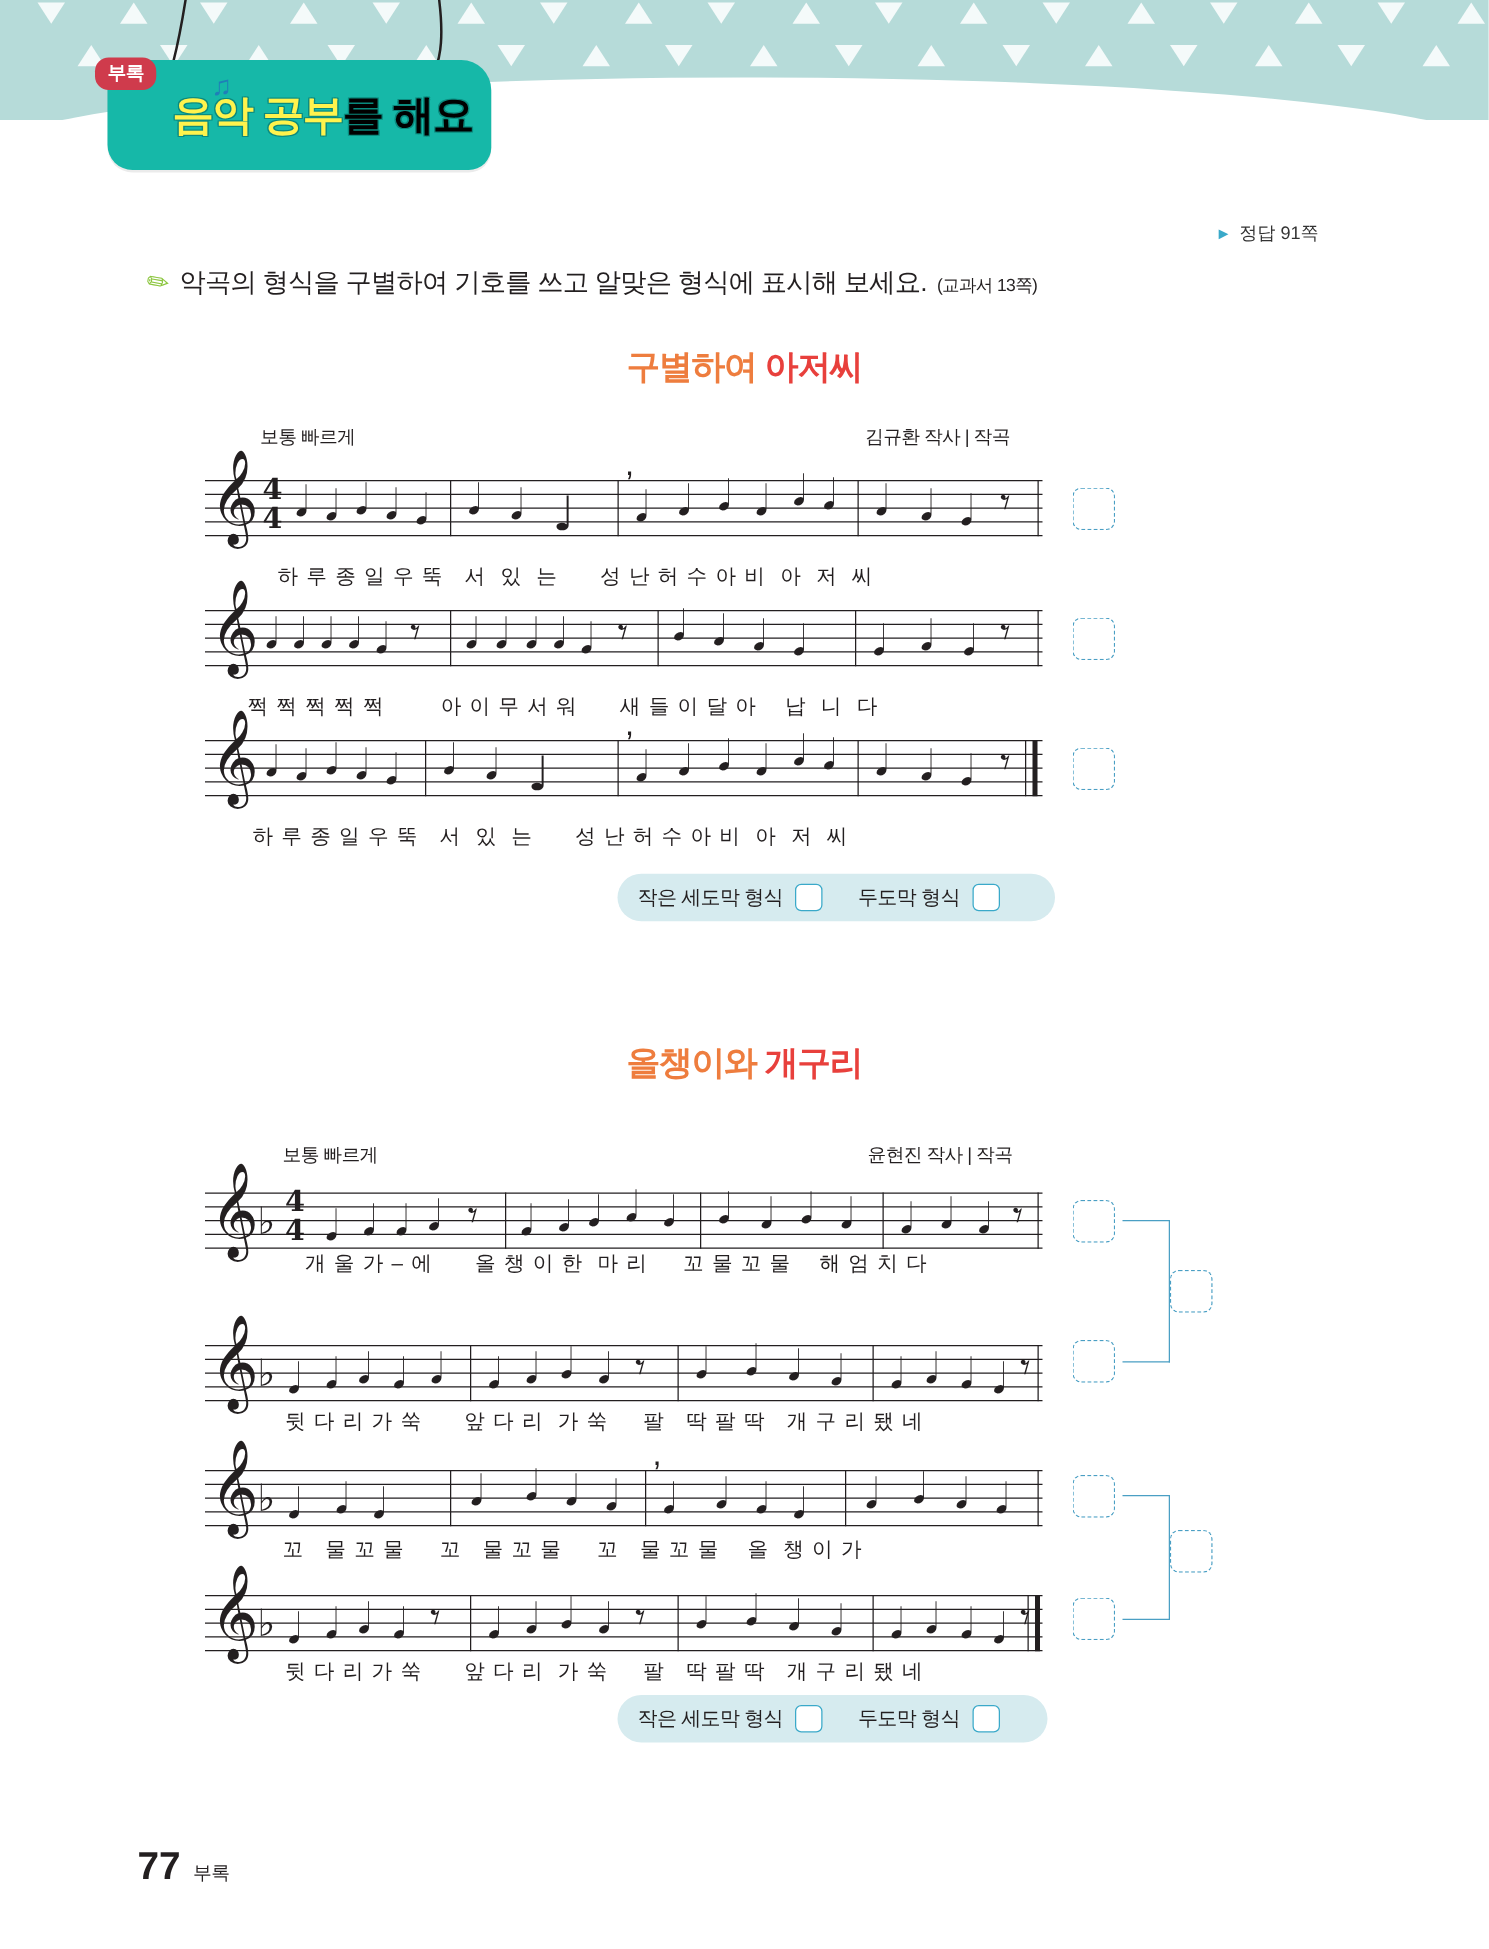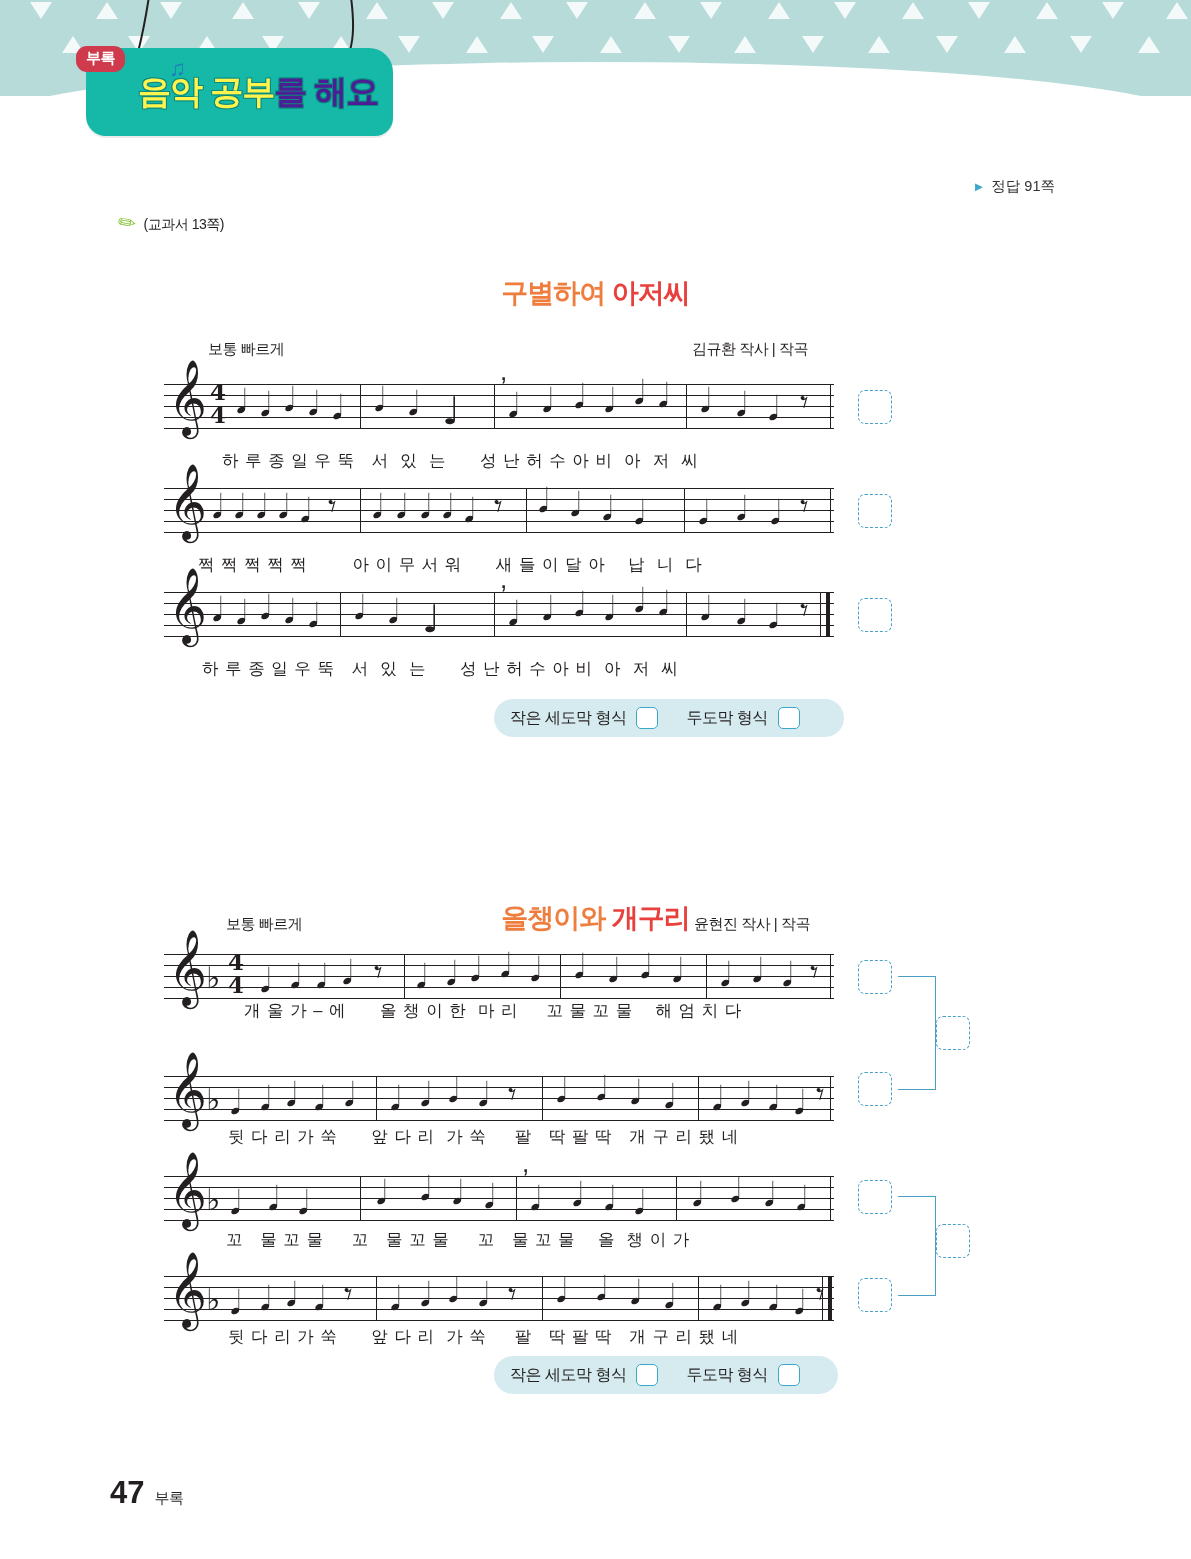--- a/index.html
+++ b/index.html
@@ -62,21 +62,21 @@
     align-items: center;
     padding-left: 52px;
   }
   .tag-title {
     font-size: 33px;
     font-weight: bold;
     color: #fff34d;
     letter-spacing: -1px;
     text-shadow: 1px 1px 0 #0b8a7e, -1px 1px 0 #0b8a7e, 1px -1px 0 #0b8a7e, -1px -1px 0 #0b8a7e;
   }
-  .tag-title .w { color: #4c1d95; }
+  .tag-title .w { color: #000000; }
   .tag-badge {
     position: absolute;
     left: 76px; top: 46px;
     background: #cf3b4c;
     color: #ffffff;
     font-size: 15px;
     font-weight: bold;
     padding: 3px 10px 4px;
     border-radius: 11px;
     z-index: 4;
@@ -365,20 +365,21 @@
 <div class="tag-note">♫</div>
 <div class="tag-badge">부록</div>
 
 <div class="answer-ref">
   <span class="arrow">►</span>
   <span>정답 91쪽</span>
 </div>
 
 <div class="instruction">
   <span class="pencil-icon">✎</span>
+  <span class="instruction-text">악곡의 형식을 구별하여 기호를 쓰고 알맞은 형식에 표시해 보세요.</span>
   <span class="instruction-ref">(교과서 13쪽)</span>
 </div>
 
 <div class="song-title" style="top:275px;">
   <span class="o">구별하여</span>
   <span class="r">아저씨</span>
 </div>
 <div class="tempo" style="left:208px; top:340px;">보통 빠르게</div>
 <div class="credit" style="left:692px; top:340px;">김규환 작사 | 작곡</div>
 
@@ -491,21 +492,21 @@
 <div class="dash-box" style="left:858px; top:598px; width:34px; height:34px;"></div>
 
 <div class="form-bar" style="left:494px; top:699px; width:350px;">
   <span class="flabel">작은 세도막 형식</span>
   <span class="form-check"></span>
   <span class="form-gap"></span>
   <span class="flabel">두도막 형식</span>
   <span class="form-check"></span>
 </div>
 
-<div class="song-title" style="top:900px;">
+<div class="song-title" style="top:832px;">
   <span class="o">올챙이와</span>
   <span class="r">개구리</span>
 </div>
 <div class="tempo" style="left:226px; top:915px;">보통 빠르게</div>
 <div class="credit" style="left:694px; top:915px;">윤현진 작사 | 작곡</div>
 
 <div class="staff" style="left:164px; top:954px; width:670px;">
   <div class="line"></div>
     <div class="line"></div>
     <div class="line"></div>
@@ -652,15 +653,15 @@
 
 <div class="form-bar" style="left:494px; top:1356px; width:344px;">
   <span class="flabel">작은 세도막 형식</span>
   <span class="form-check"></span>
   <span class="form-gap"></span>
   <span class="flabel">두도막 형식</span>
   <span class="form-check"></span>
 </div>
 
 <div class="footer">
-  <span class="page-num">47</span>
+  <span class="page-num">77</span>
   <span class="page-label">부록</span>
 </div>
 
 </body></html>

